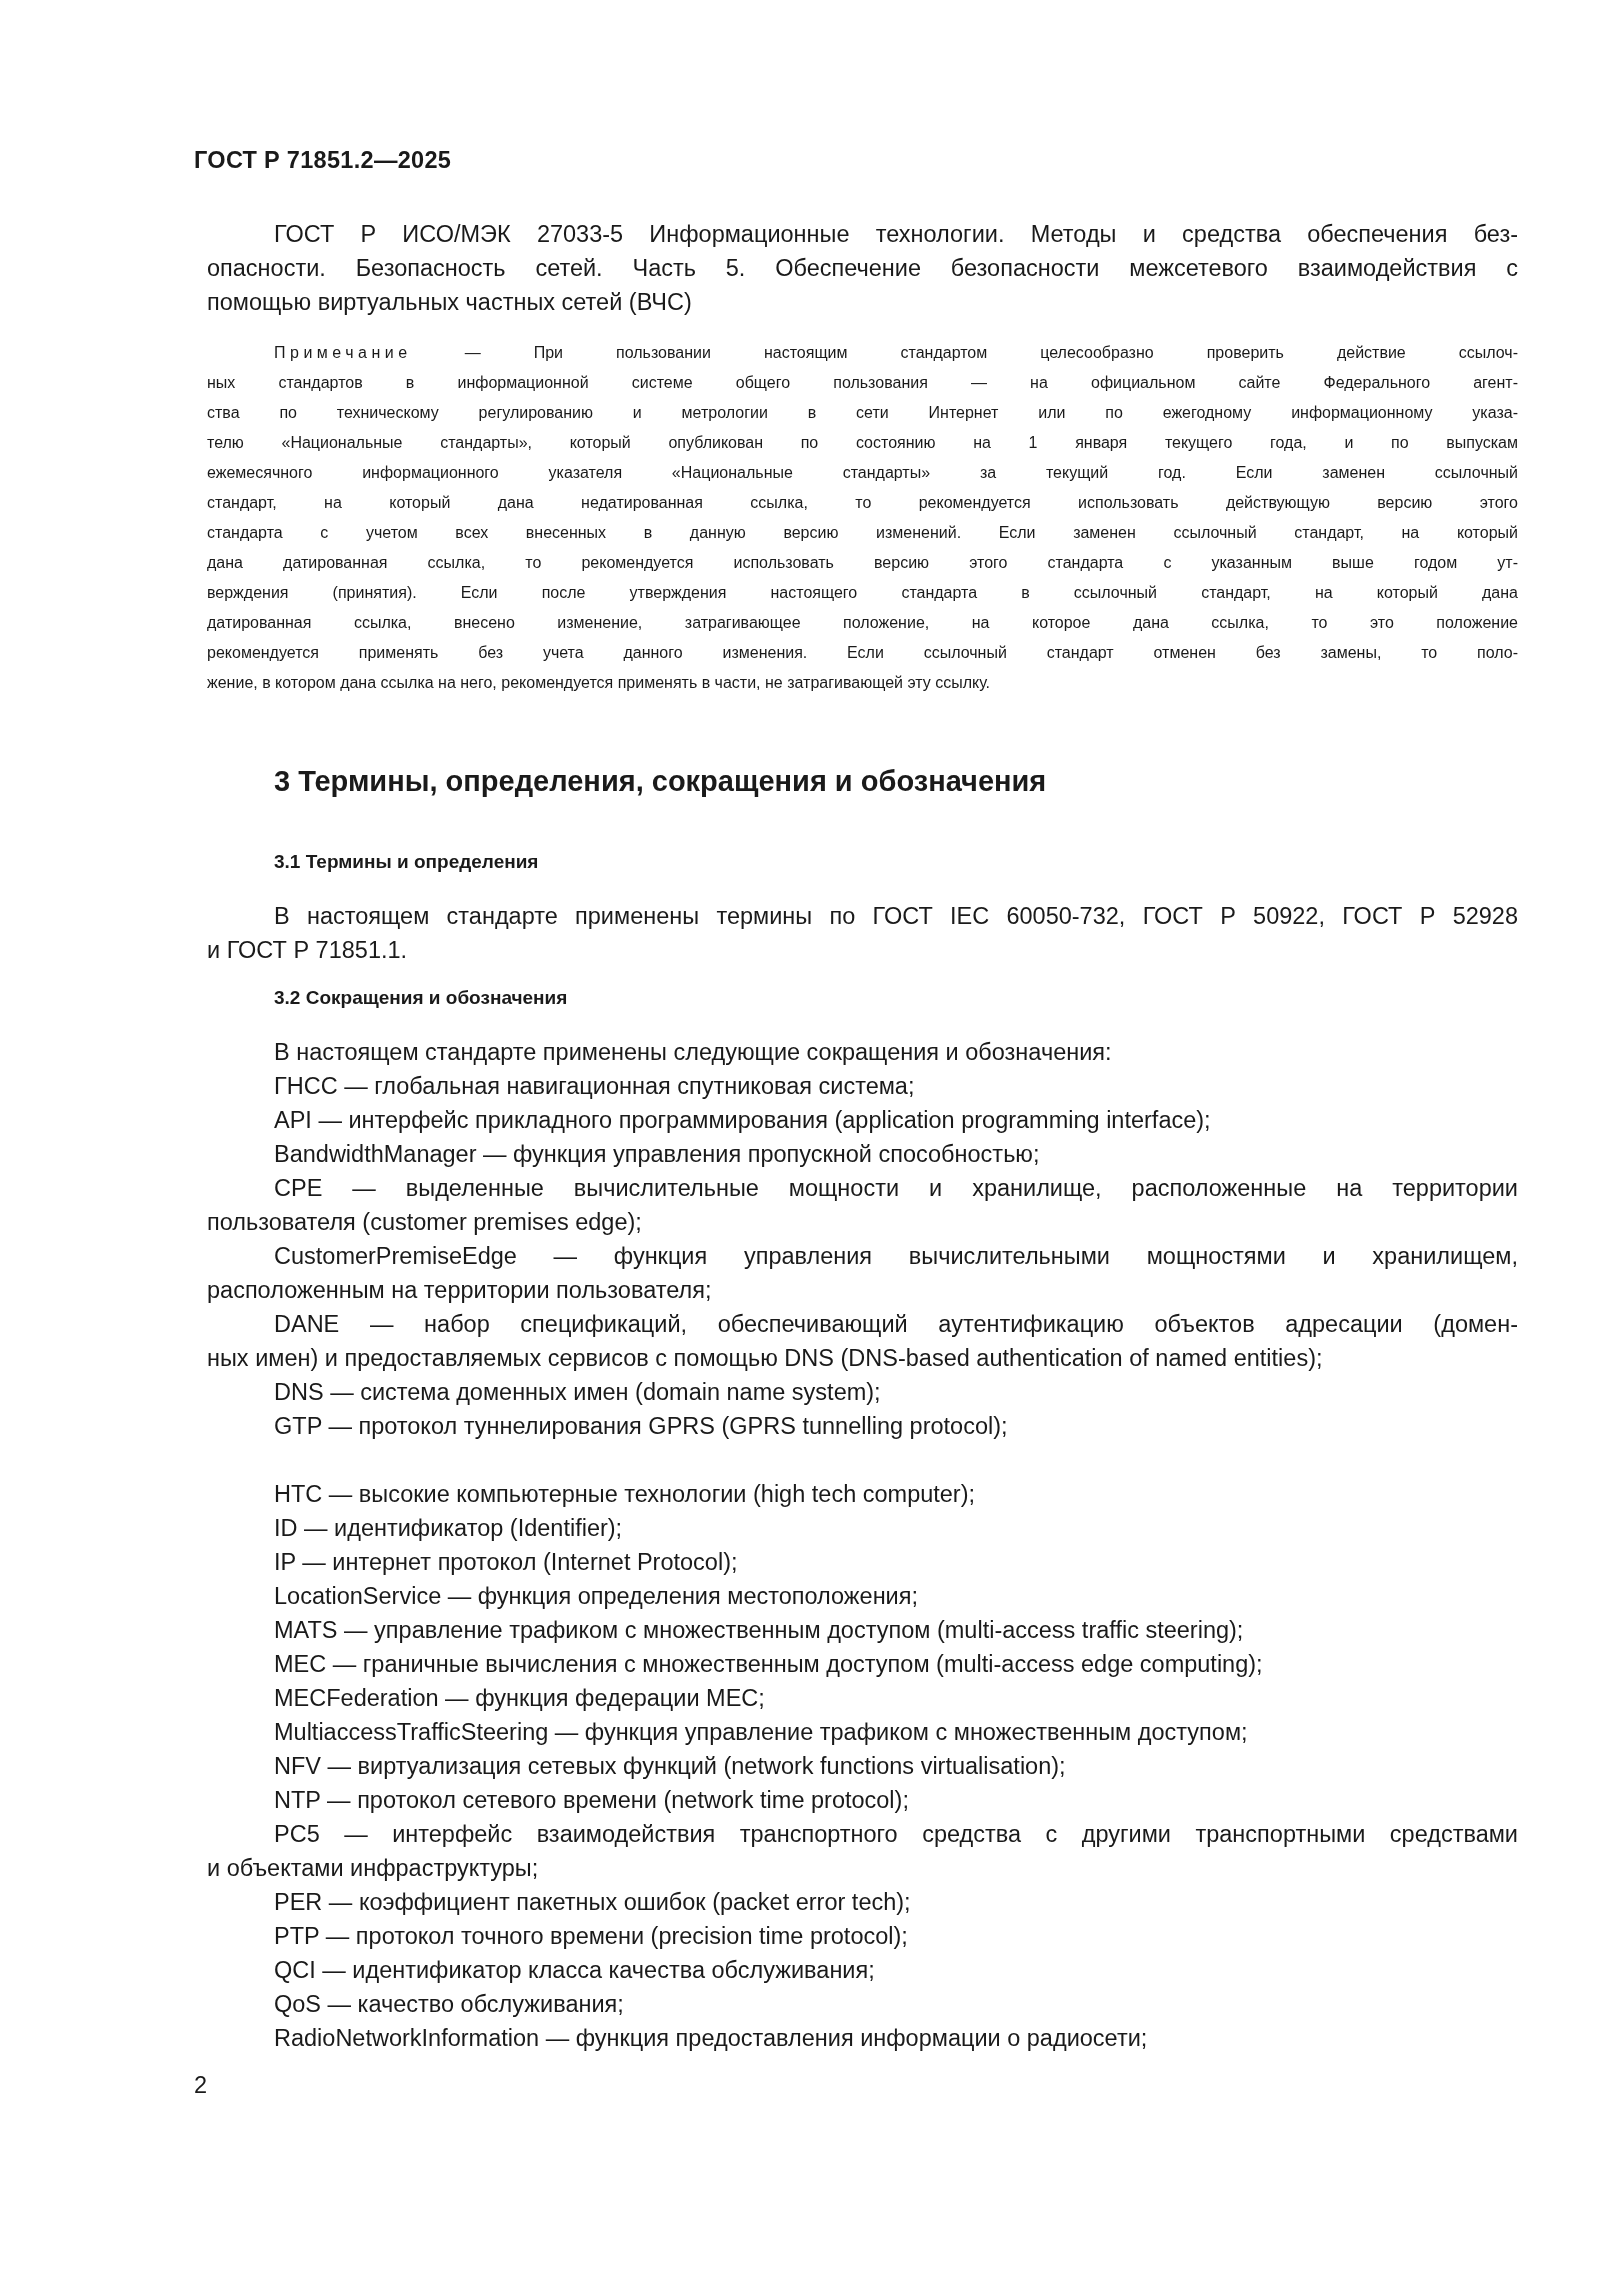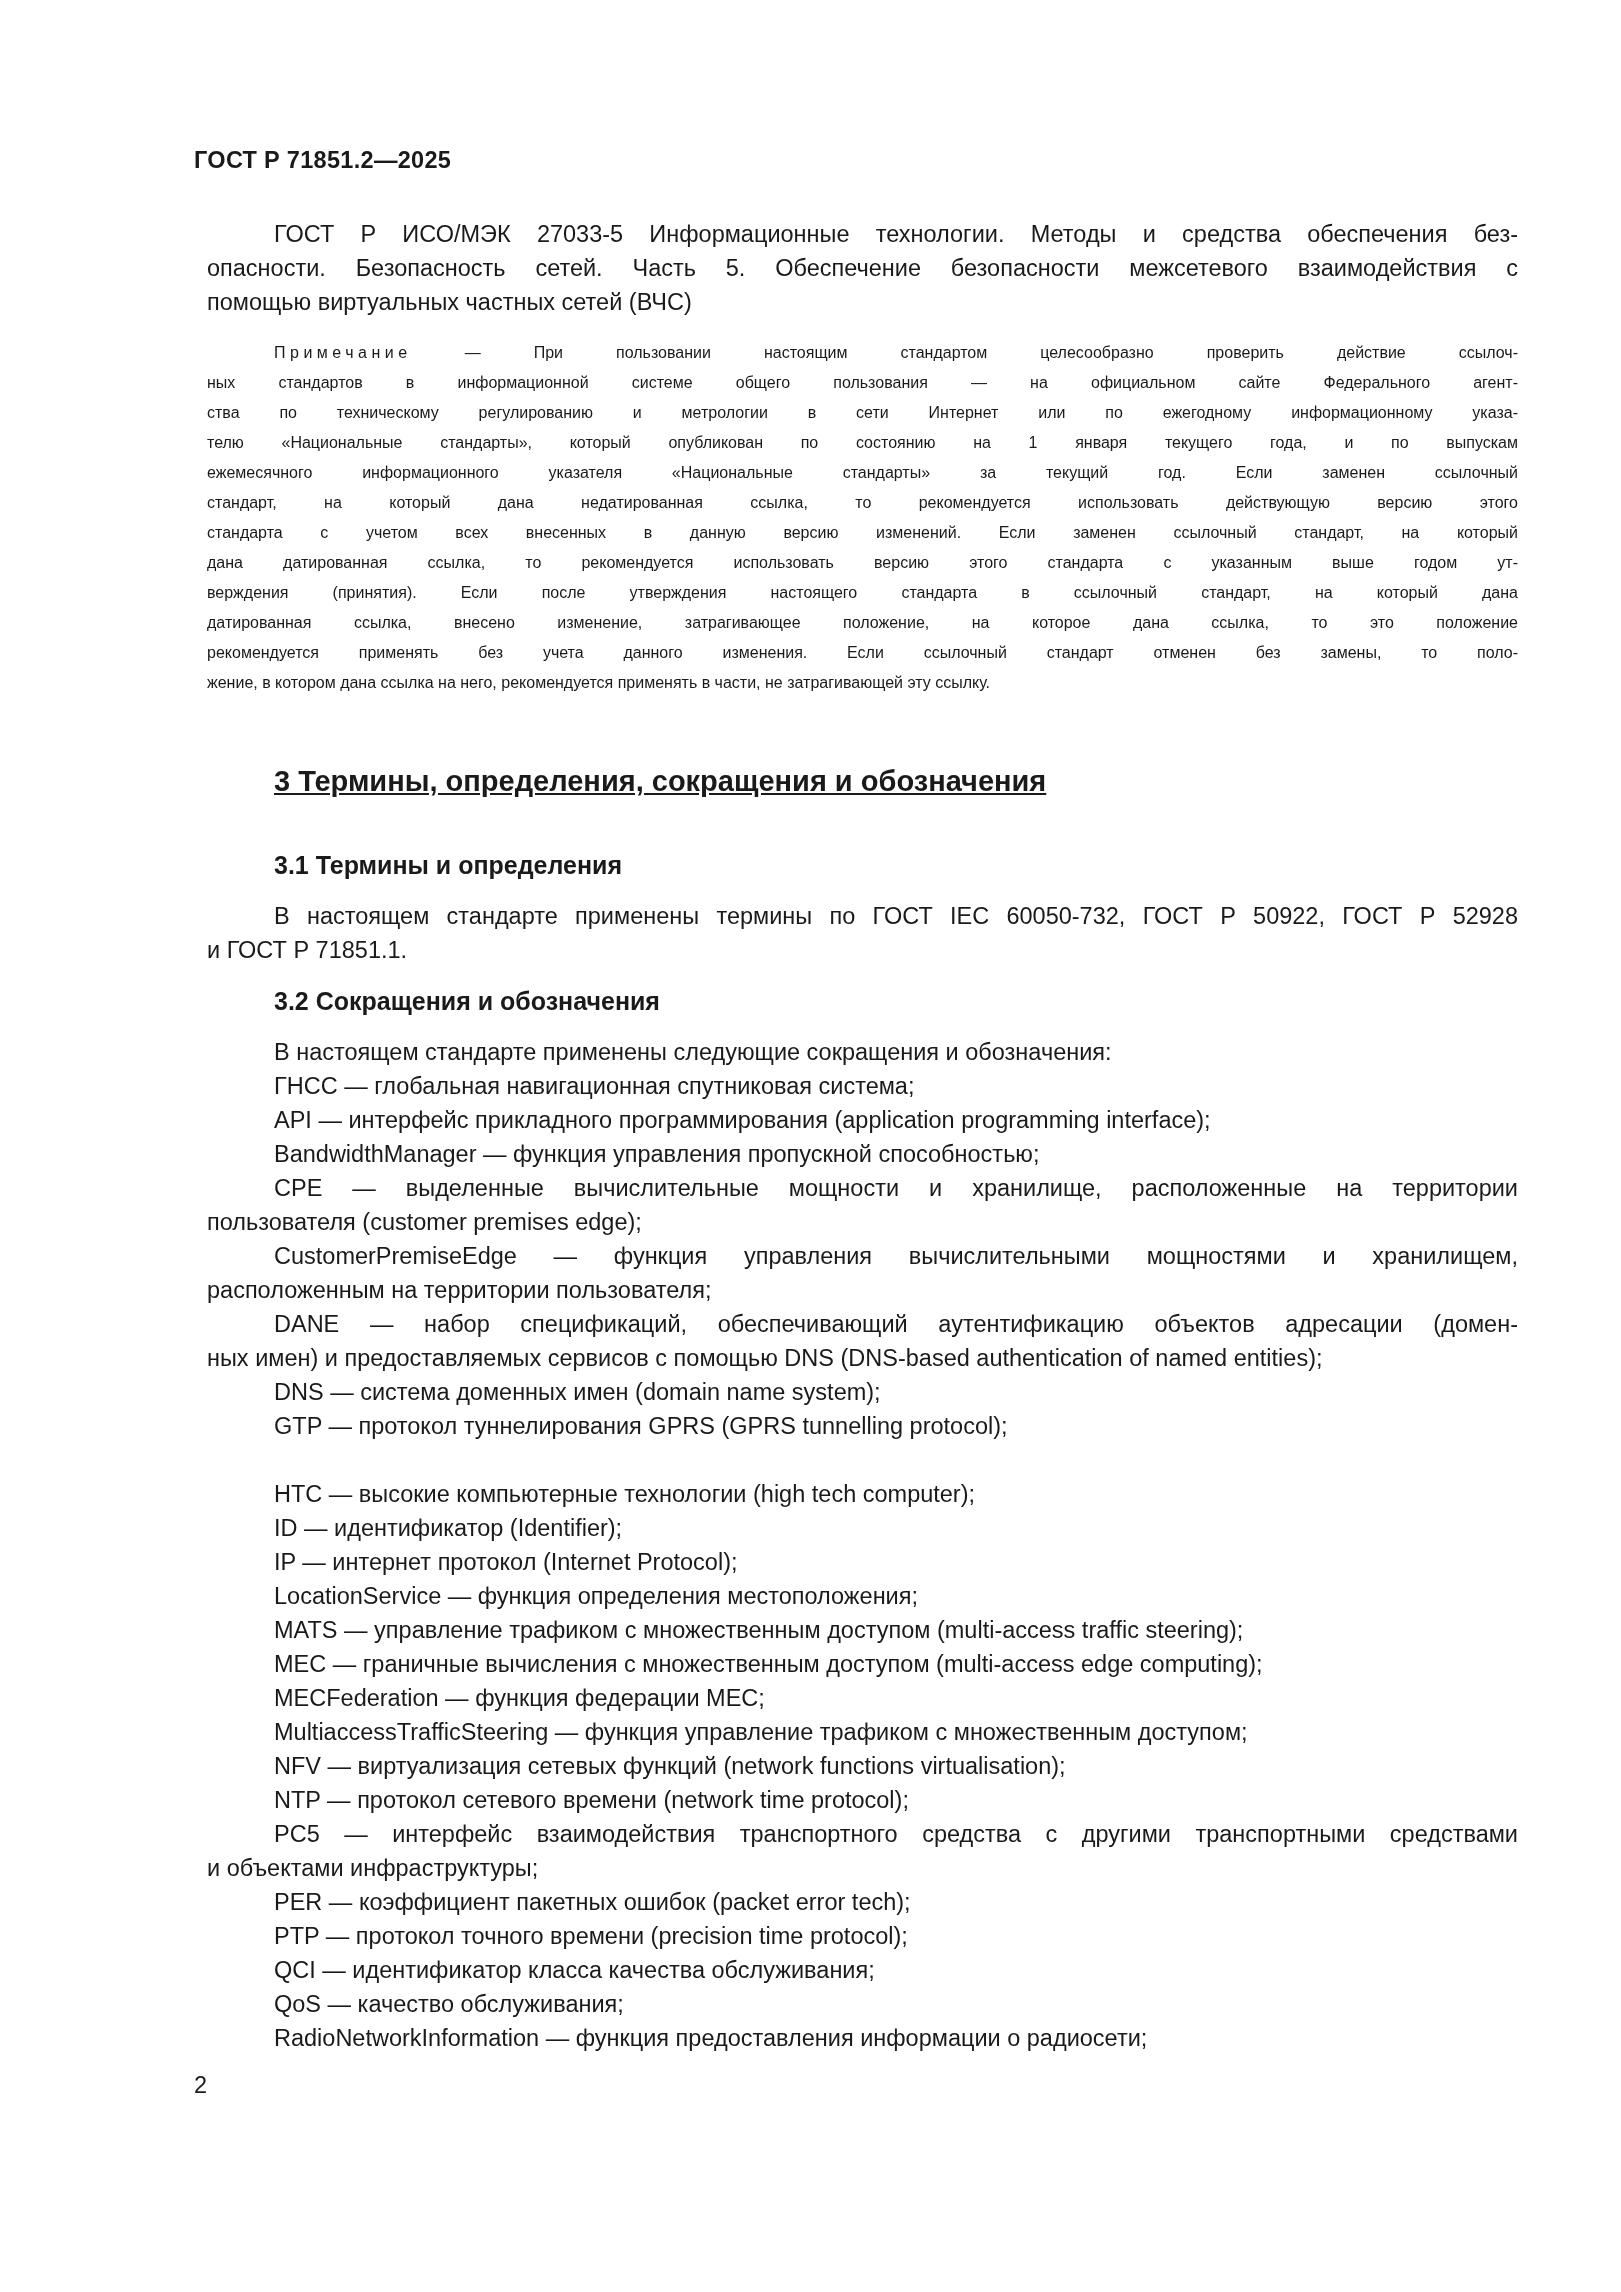--- a/index.html
+++ b/index.html
@@ -7,22 +7,22 @@
          font-family: "Liberation Sans", sans-serif; color: #1a1a1a; }
   .page { position: absolute; left: 194px; top: 0; width: 1311px; }
   .hdr { position: absolute; top: 147px; left: 0; font-weight: bold; font-size: 23.5px; letter-spacing: 0.3px; }
   .body-text { font-size: 23.5px; line-height: 34px; }
   .line { display: block; white-space: nowrap; text-align-last: justify; text-align: justify; }
   .line.last { text-align-last: left; }
   .indent { padding-left: 67px; }
   .note { font-size: 16px; line-height: 30px; }
   .spaced { letter-spacing: 4.5px; }
   .block { position: absolute; left: 13px; width: 1311px; }
-  .h1 { font-weight: bold; font-size: 29px; padding-left: 67px; text-decoration: underline; }
-  .h2 { font-weight: bold; font-size: 25px; padding-left: 67px; }
+  .h1 { font-weight: bold; font-size: 29px; padding-left: 67px; }
+  .h2 { font-weight: bold; font-size: 19px; padding-left: 67px; }
   .pagenum { position: absolute; left: 15.7px; top: 2072px; font-size: 23.5px; }
   .abbr-list .line { }
 </style>
 </head>
 <body>
 
 <div class="page">
 
   <div class="hdr">ГОСТ Р 71851.2—2025</div>
 

